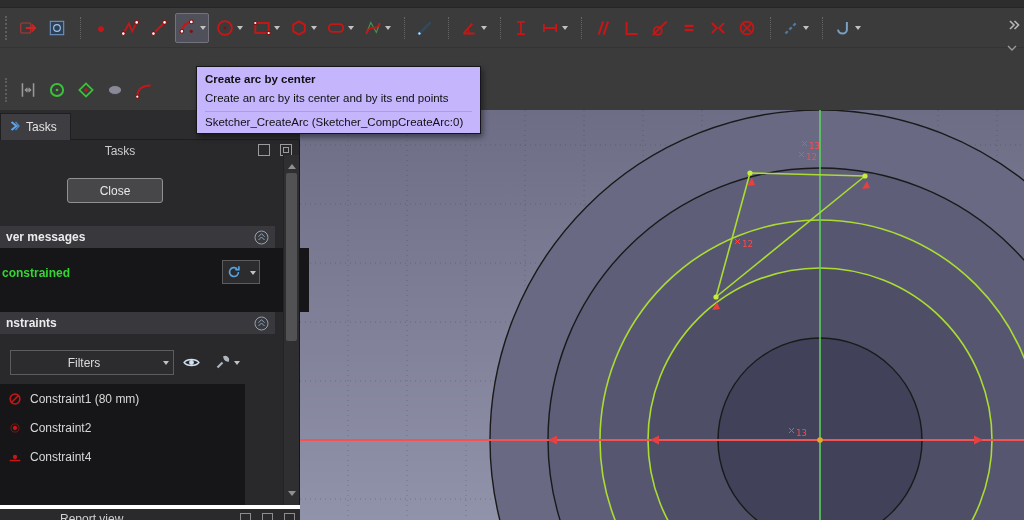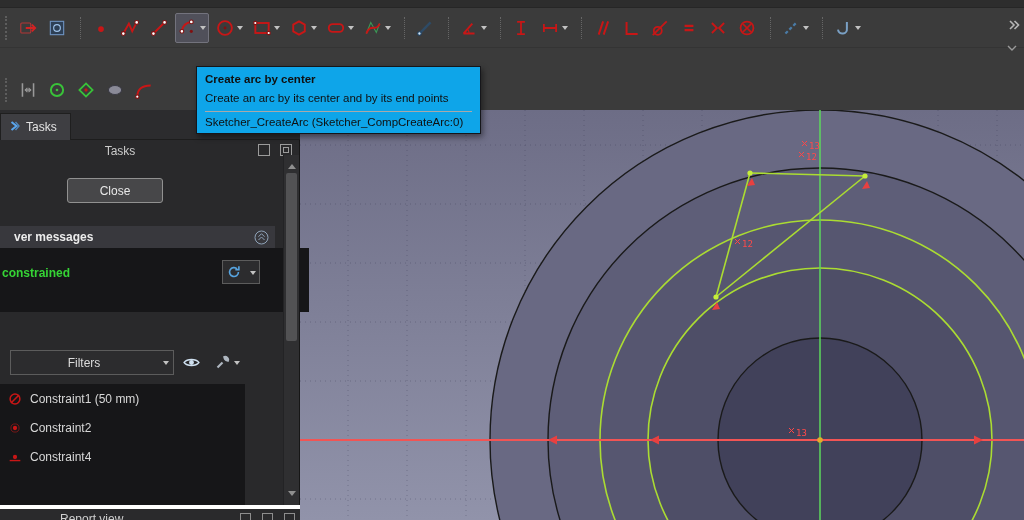--- a/index.html
+++ b/index.html
@@ -13,38 +13,38 @@
 .tsep{width:1px;height:22px;margin:0 7px;border-left:1px dotted #666}
 .grip{width:4px;height:24px;margin:0 6px 0 2px;border-left:2px dotted #5d5d5d}
 .tabbar{left:0;top:110px;width:300px;height:30px;background:#2c2c2e;border-bottom:1px solid #1d1d1d}
 .tasks-tab{position:absolute;left:0;top:3px;height:27px;display:flex;align-items:center;gap:5px;padding:0 13px 0 8px;background:#3e3e42;border:1px solid #1f1f1f;border-bottom:none;color:#e3e3e3}
 .panel{left:0;top:140px;width:300px;height:365px;background:#29292b;border-right:1px solid #161616}
 .pheader{position:absolute;top:0;left:0;width:100%;height:22px}
 .ptitle{position:absolute;left:0;width:240px;text-align:center;top:4px;color:#cbcbcb}
 .wctl{position:absolute;top:4px;width:12px;height:12px;border:1px solid #9b9b9b;background:transparent}
 .wctl .inner{position:absolute;left:2px;top:2px;width:6px;height:6px;border:1px solid #9b9b9b}
 .closebtn{position:absolute;left:67px;top:38px;width:96px;height:25px;background:#474749;border:1px solid #919191;border-radius:3px;color:#e8e8e8;font:12px "Liberation Sans",sans-serif}
-.sechdr{position:absolute;left:0;width:275px;height:22px;background:#38383d;display:flex;align-items:center;font-weight:bold;color:#ececec;padding-left:14px}
+.sechdr{position:absolute;left:0;width:275px;height:22px;background:#38383d;display:flex;align-items:center;font-weight:bold;color:#ececec;padding-left:6px}
 .sechdr svg{margin-left:auto;margin-right:6px}
 .seccontent{position:absolute;left:0;width:309px;background:#161618}
 .status{position:absolute;left:2px;top:18px;font-weight:bold;color:#35d435}
 .sqbtn{position:absolute;background:#2c2c2e;border:1px solid #5c5c5c;display:inline-flex;align-items:center;justify-content:center}
 .filters{position:absolute;left:10px;top:0;width:148px;height:25px;background:#2c2c2e;border:1px solid #5c5c5c;display:flex;align-items:center;justify-content:center;color:#dcdcdc}
 .clist{position:absolute;left:0;top:244px;width:245px;height:121px;background:#161618;overflow:hidden}
 .crow{height:29px;display:flex;align-items:center;gap:7px;padding-left:7px;color:#d8d8d8}
 .crow.sel{background:#1d77d4;color:#fff}
 .pscroll{position:absolute;right:0;top:15px;width:16px;height:350px;background:#2f2f31;border-left:1px solid #232325}
 .sthumb{position:absolute;left:2px;top:18px;width:11px;height:168px;background:#525254;border-radius:2px}
 .sarrow{position:absolute;left:4px;width:0;height:0;border:4px solid transparent}
 .sarrow.up{top:5px;border-bottom:5px solid #8f8f8f}
 .sarrow.down{bottom:5px;border-top:5px solid #8f8f8f}
 .bottomstrip{left:0;top:505px;width:300px;height:15px;background:#2a2a2c;border-top:4px solid #ffffff;overflow:hidden;color:#cfcfcf}
 .bottomstrip .lbl{position:absolute;left:60px;top:3px}
 .bicon{position:absolute;top:4px;width:11px;height:11px;border:1px solid #8d8d8d}
-.tooltip{position:absolute;left:196px;top:66px;width:285px;background:#0ea5e9;border:1px solid #16161a;color:#101010;padding:6px 8px 5px;z-index:60;font-size:11.5px;box-shadow:2px 3px 6px rgba(0,0,0,.45)}
+.tooltip{position:absolute;left:196px;top:66px;width:285px;background:#c4b5fd;border:1px solid #16161a;color:#101010;padding:6px 8px 5px;z-index:60;font-size:11.5px;box-shadow:2px 3px 6px rgba(0,0,0,.45)}
 .tt-title{font-weight:bold;margin-bottom:7px}
 .tt-desc{margin-bottom:7px}
 .tt-cmd{border-top:1px solid #a9a9a9;padding-top:4px}
 .vplabel{font-family:"DejaVu Sans Mono",monospace;font-size:9px;fill:#ff4a4a}
 </style>
 </head>
 <body>
 
 <div class="abs" style="left:0;top:0;width:1024px;height:8px;background:#2d2d2d;border-bottom:1px solid #262626"></div>
 
@@ -334,20 +334,27 @@
       <svg width="16" height="16" viewBox="0 0 18 18">
           <path d="M14 9a5 5 0 1 1-1.5-3.5" fill="none" stroke="#57a4e0" stroke-width="1.8"></path>
           <path d="M14.5 2.5v4h-4" fill="none" stroke="#57a4e0" stroke-width="1.8"></path>
         </svg>
     </span>
     <span class="sqbtn" style="left:245px;top:12px;width:15px;height:24px;border-left:none">
         <span class="caret"></span>
       </span>
   </div>
 
+  <div class="sechdr" style="top:172px">
+    <span>nstraints</span>
+    <svg width="15" height="15" viewBox="0 0 15 15">
+        <circle cx="7.5" cy="7.5" r="6.5" fill="none" stroke="#8fa3b8"></circle>
+        <path d="M4.5 10l3-3 3 3M4.5 6.7l3-3 3 3" fill="none" stroke="#8fa3b8"></path>
+      </svg>
+  </div>
 
   <div style="position:absolute;left:0;top:210px;width:275px;height:26px">
     <div class="filters">
       <span>Filters</span>
     </div>
     <span class="sqbtn" style="left:157px;top:0;width:17px;height:25px;border-left:none">
         <span class="caret"></span>
       </span>
     <span style="position:absolute;left:182px;top:3px">
       <svg width="19" height="19" viewBox="0 0 18 18">
@@ -365,21 +372,21 @@
   </div>
 
   <div class="clist">
       <div class="crow">
         <span style="display: inline-flex;">
           <svg viewBox="0 0 18 18" width="16" height="16" aria-hidden="true">
             <circle cx="9" cy="9" r="5.5" fill="none" stroke="#c81616" stroke-width="1.7"></circle>
             <path d="M4.5 13.5l9-9" stroke="#c81616" stroke-width="1.7"></path>
           </svg>
         </span>
-        <span>Constraint1 (50 mm)</span>
+        <span>Constraint1 (80 mm)</span>
       </div>
       <div class="crow">
         <span style="display: inline-flex;">
           <svg viewBox="0 0 18 18" width="16" height="16" aria-hidden="true">
             <circle cx="9" cy="9" r="2.4" fill="#c81616"></circle>
             <circle cx="9" cy="9" r="4.6" fill="none" stroke="#c81616" opacity=".6"></circle>
           </svg>
         </span>
         <span>Constraint2</span>
       </div>

